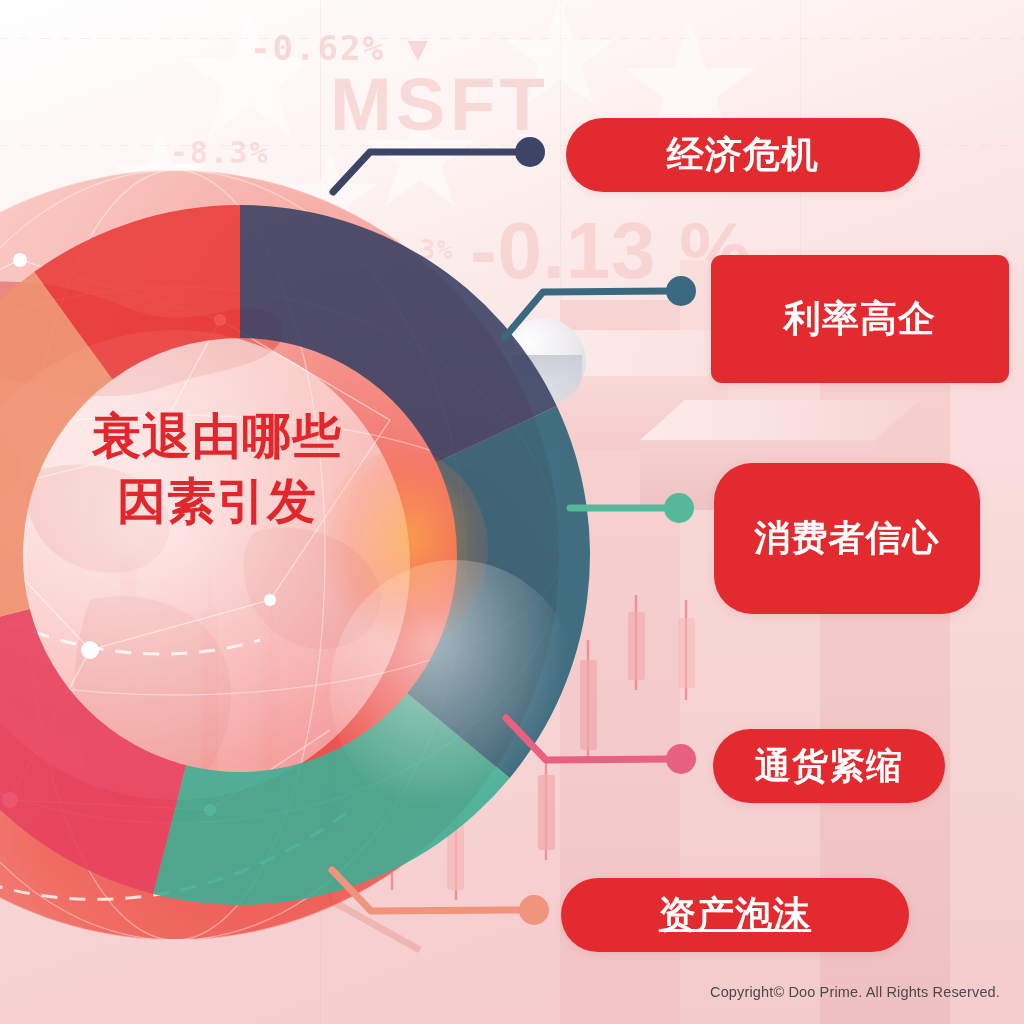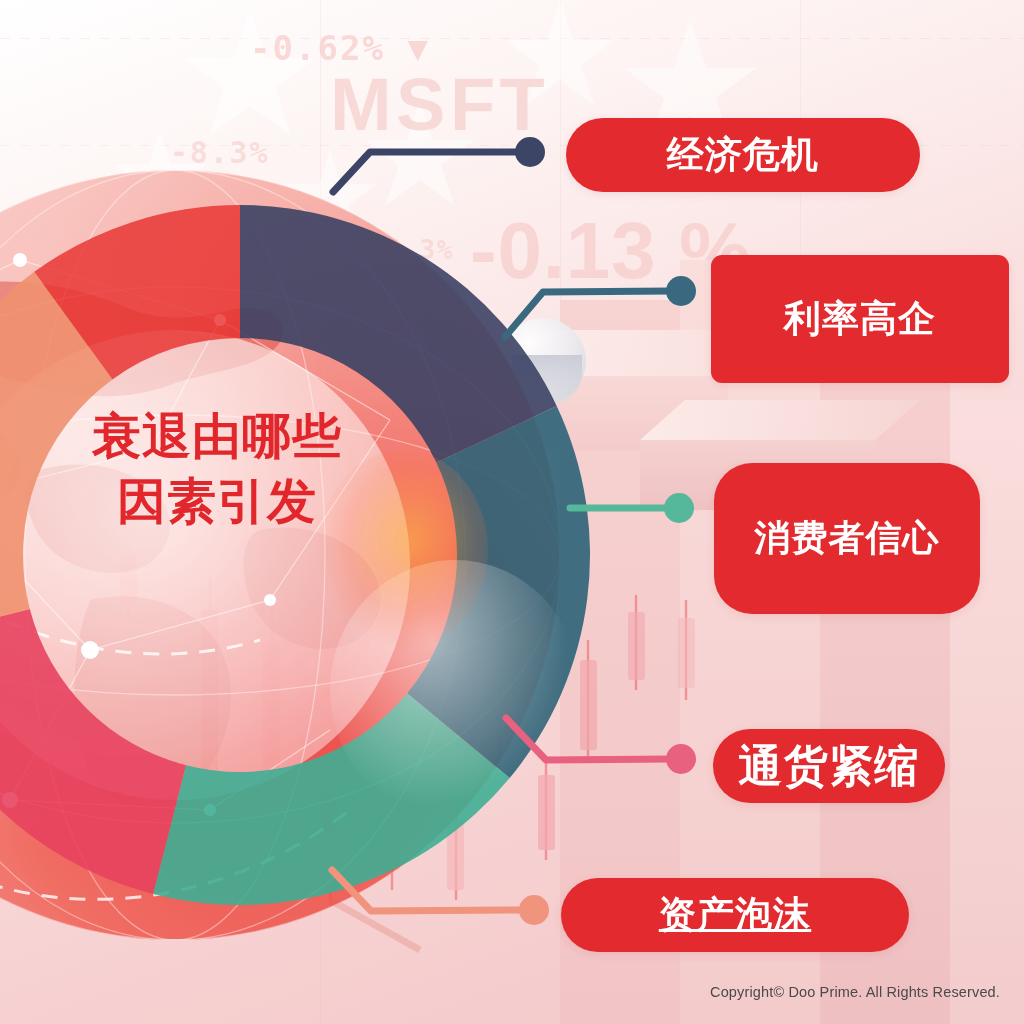--- a/index.html
+++ b/index.html
@@ -278,21 +278,21 @@
   <div class="pill" id="pill-1" style="left: 711px; top: 255px; width: 298px; height: 128px; font-size: 37px; border-radius: 11px; background: rgb(227, 43, 47);">
       <div style="line-height: 1.35;">
         <span>利率高企</span>
       </div>
     </div>
   <div class="pill" id="pill-2" style="left: 714px; top: 463px; width: 266px; height: 151px; font-size: 36px; border-radius: 38px; background: rgb(227, 43, 47);">
       <div style="line-height: 1.35;">
         <span>消费者信心</span>
       </div>
     </div>
-  <div class="pill" id="pill-3" style="left: 713px; top: 729px; width: 232px; height: 74px; font-size: 44px; border-radius: 37px; background: rgb(227, 43, 47);">
+  <div class="pill" id="pill-3" style="left: 713px; top: 729px; width: 232px; height: 74px; font-size: 36px; border-radius: 37px; background: rgb(227, 43, 47);">
       <div style="line-height: 1.35;">
         <span>通货紧缩</span>
       </div>
     </div>
   <div class="pill" id="pill-4" style="left: 561px; top: 878px; width: 348px; height: 74px; font-size: 37px; border-radius: 37px; background: rgb(227, 43, 47); text-decoration: underline;">
       <div style="line-height: 1.35;">
         <span>资产泡沫</span>
       </div>
     </div>
 

